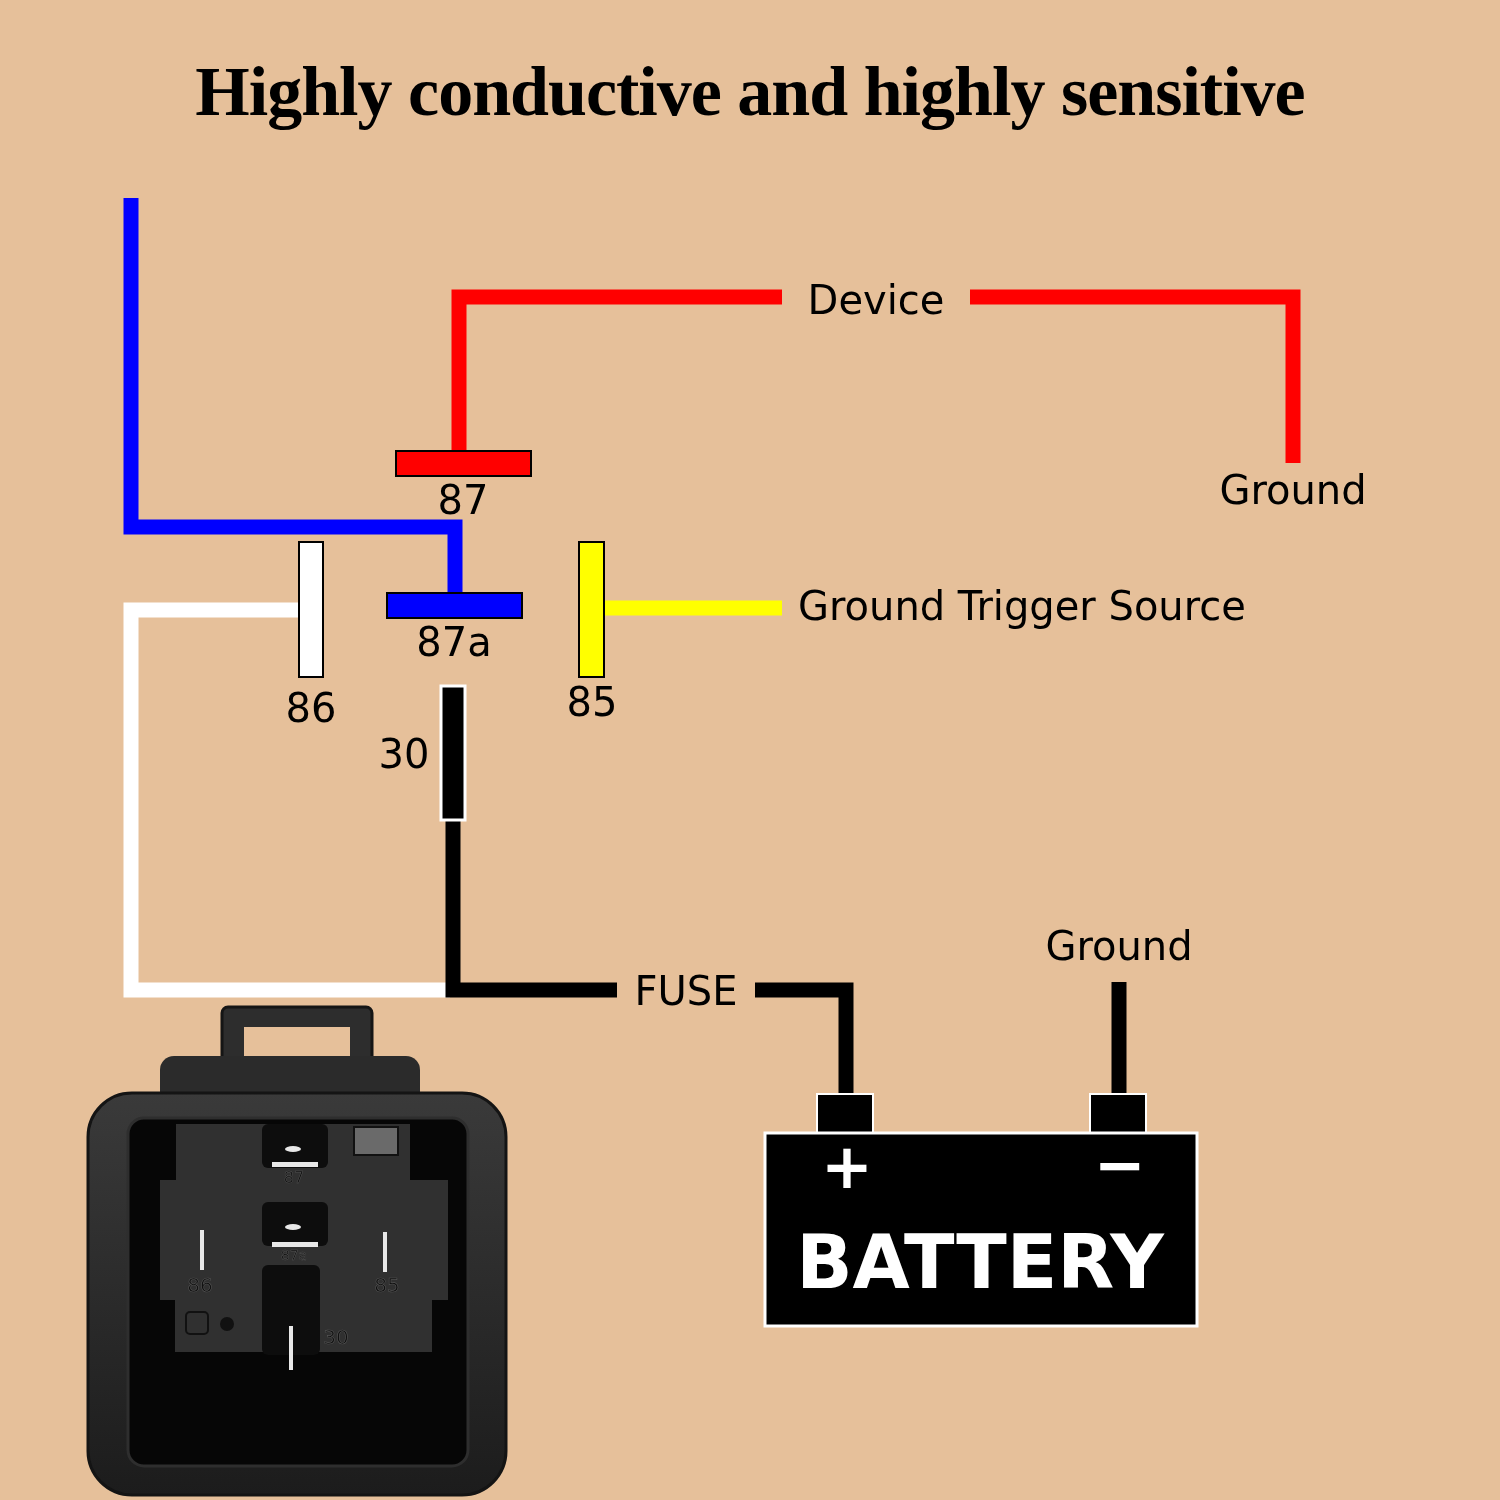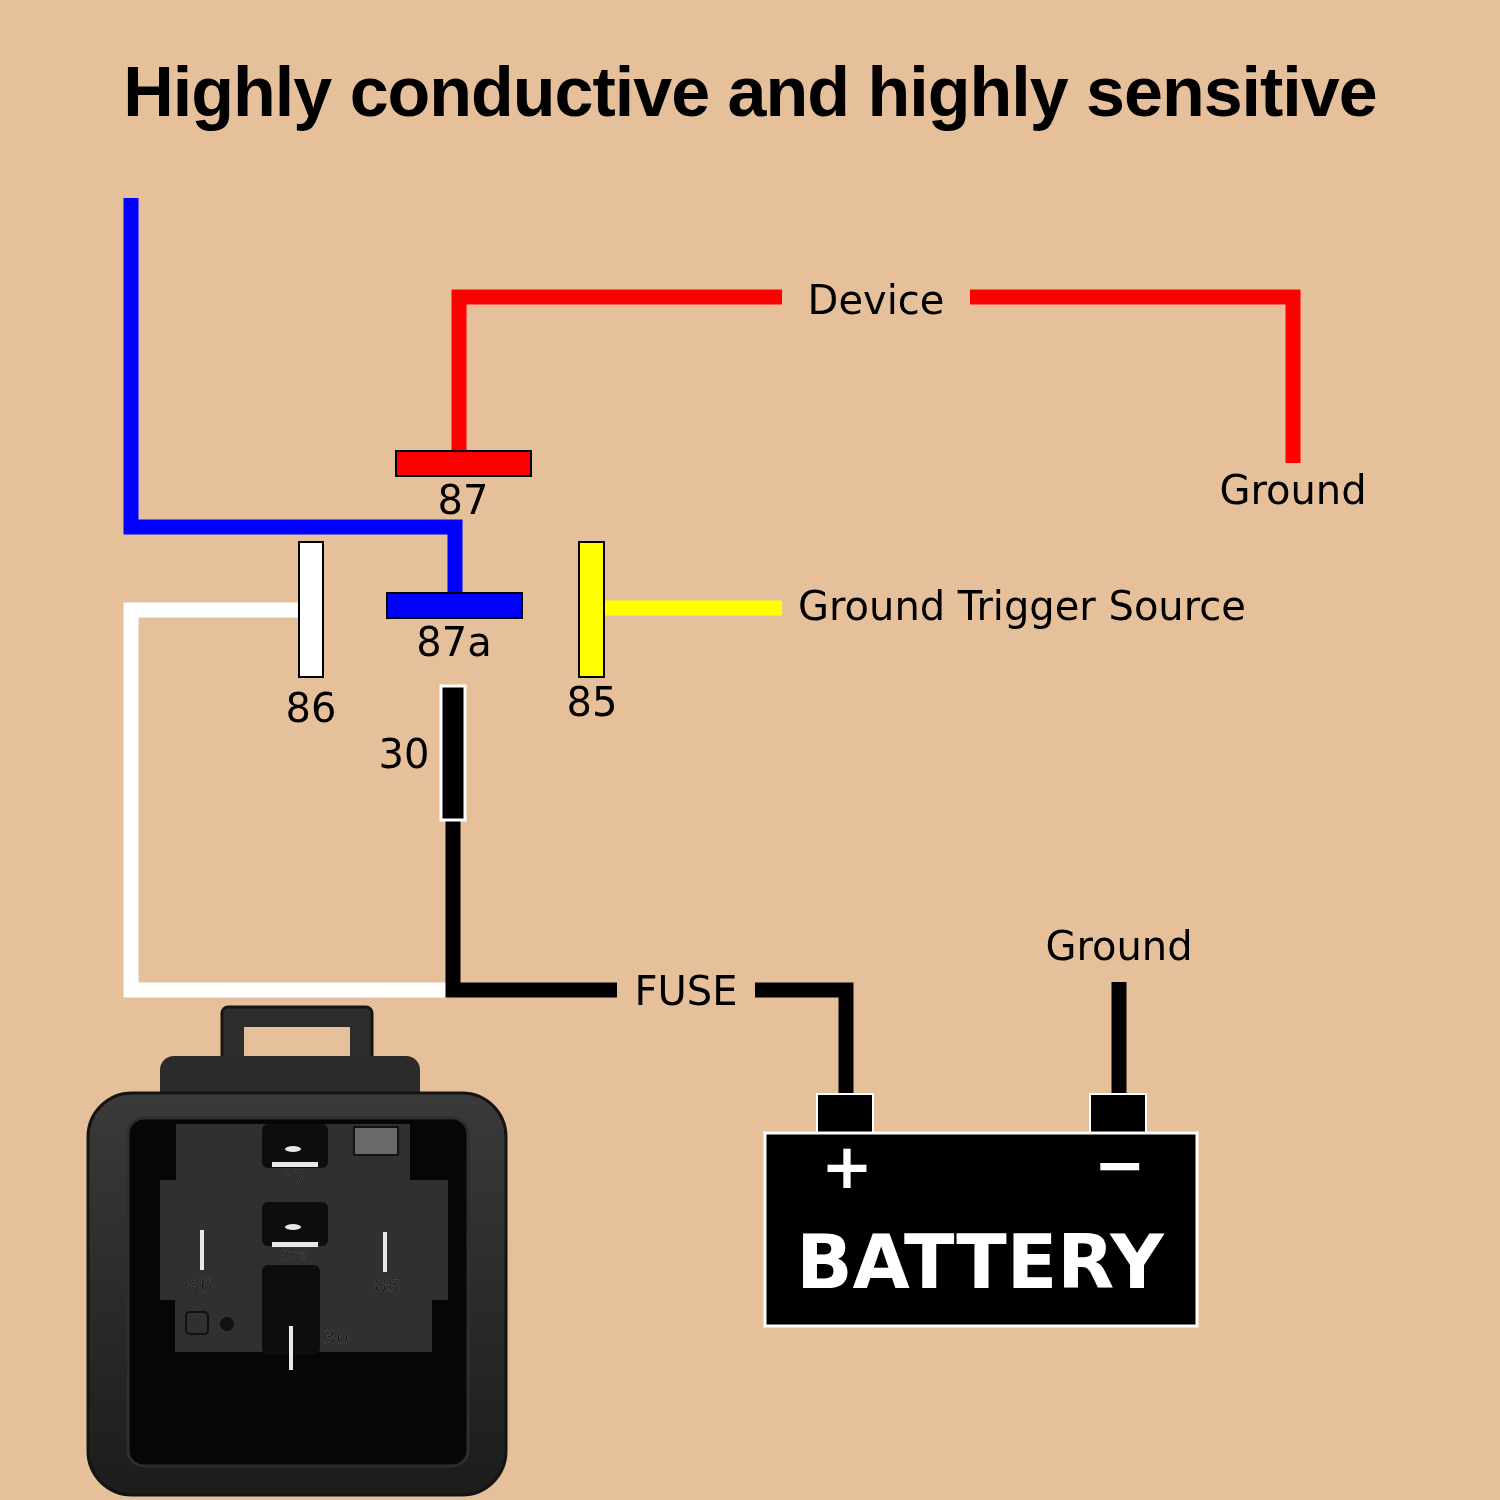--- a/index.html
+++ b/index.html
@@ -1,19 +1,19 @@
 <!DOCTYPE html>
 <html><head>
 <meta charset="utf-8">
 <style>
   html, body { margin: 0; padding: 0; }
   body { width: 1500px; height: 1500px; background: #e6c09a; position: relative; overflow: hidden;
          font-family: "DejaVu Sans", sans-serif; }
   .title { position: absolute; left: 0; top: 52px; width: 1500px; text-align: center;
-           font-family: Liberation Sans, sans-serif; font-weight: bold; font-size: 70px;
+           font-family: Liberation Serif, serif; font-weight: bold; font-size: 70px;
            letter-spacing: -1px; color: #000; }
   svg#diagram { position: absolute; left: 0; top: 0; }
   .lbl { font-family: "DejaVu Sans", sans-serif; fill: #000; }
 </style>
 </head>
 <body>
 
 <div class="title">Highly conductive and highly sensitive</div>
 
 <svg id="diagram" width="1500" height="1500" viewBox="0 0 1500 1500">

